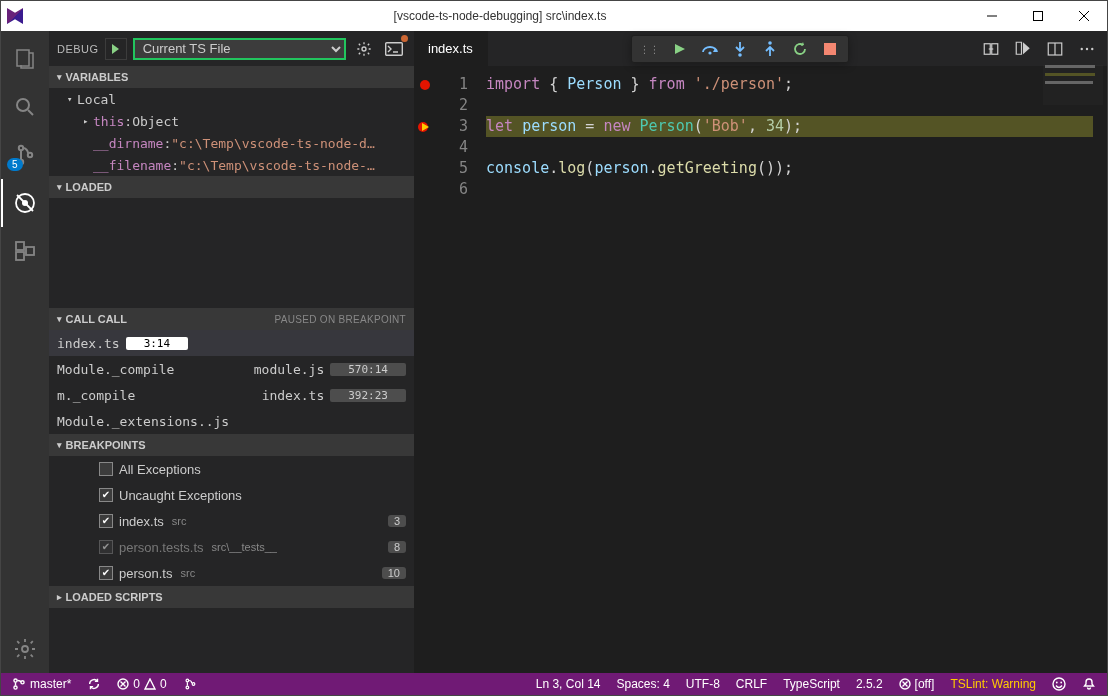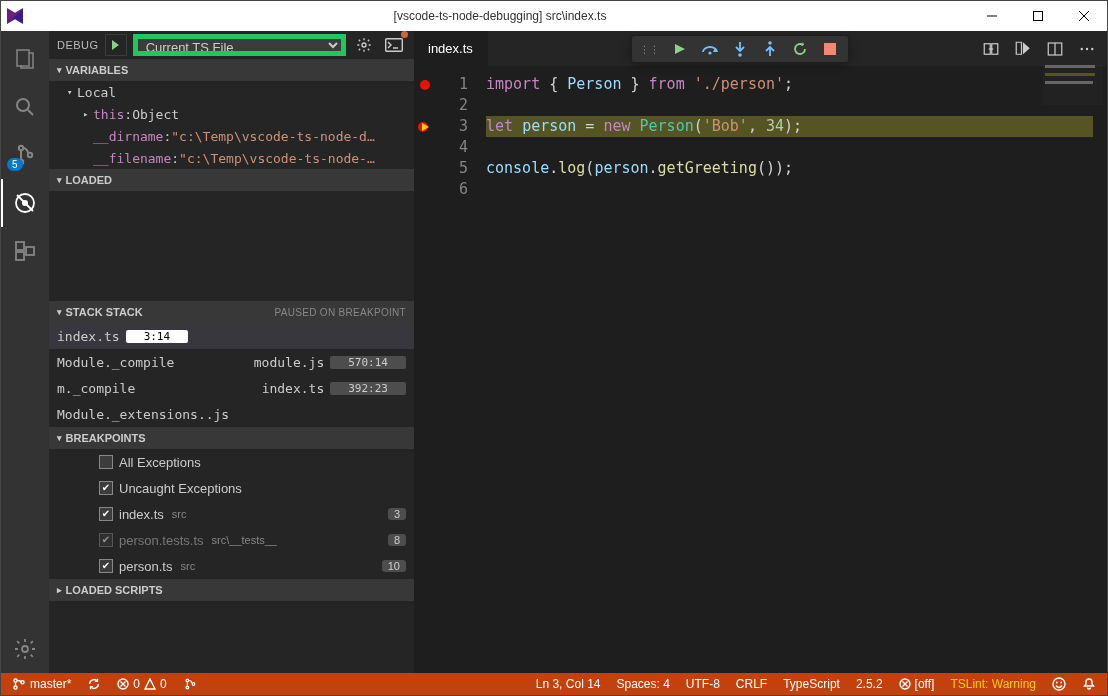--- a/index.html
+++ b/index.html
@@ -16,25 +16,25 @@
 
 .actbar { width: 48px; background: #333; display: flex; flex-direction: column; align-items: center; padding-top: 4px; }
 .actbtn { width: 48px; height: 48px; display: flex; align-items: center; justify-content: center; color: #858585; cursor: pointer; position: relative; }
 .actbtn.active { color: #fff; }
 .actbtn.active::before { content: ""; position: absolute; left: 0; top: 0; bottom: 0; width: 2px; background: #fff; }
 .actbtn svg { width: 24px; height: 24px; }
 .actbtn .badge { position: absolute; bottom: 8px; left: 6px; background: #007acc; color: #fff; border-radius: 20px; font-size: 10px; padding: 1px 5px; }
 .actbar .spacer { flex: 1; }
 
 .sidebar { width: 365px; background: #252526; display: flex; flex-direction: column; font-size: 13px; color: #ccc; }
-.sidehead { height: 28px; display: flex; align-items: center; padding: 0 8px; gap: 6px; }
+.sidehead { height: 35px; display: flex; align-items: center; padding: 0 8px; gap: 6px; }
 .sidehead .label { color: #bbb; font-size: 11px; letter-spacing: 0.5px; }
 .sidehead .startbtn { display:flex; align-items:center; justify-content:center; width:22px; height:22px; background:#252526; border:1px solid #3c3c3c;}
 .sidehead .startbtn .play { width:0;height:0;border-left:7px solid #89d185;border-top:5px solid transparent;border-bottom:5px solid transparent;}
-.sidehead select { flex: 1; background: #3c3c3c; border: 5px solid #22c55e; color: #ccc; height: 22px; font-size: 13px; padding: 0 4px; }
+.sidehead select { flex: 1; background: #3c3c3c; border: 2px solid #22c55e; color: #ccc; height: 22px; font-size: 13px; padding: 0 4px; }
 .sidehead .iconbtn { width: 24px; height: 24px; display:flex;align-items:center;justify-content:center;color:#ccc;cursor:pointer;}
 .section { }
 .secthead { height: 22px; background: #383838; display: flex; align-items: center; padding: 0 8px; font-size: 11px; font-weight: bold; color: #ccc; cursor: pointer; gap:4px; }
 .secthead .arr { font-size: 9px; }
 .secthead .right { margin-left: auto; font-size: 10px; font-weight: normal; color: #888; letter-spacing:0.3px;}
 .sectbody { }
 .treerow { height: 22px; display: flex; align-items: center; padding: 0 8px; font-family: Consolas, monospace; font-size: 13px; cursor: pointer; white-space: nowrap; overflow: hidden; }
 .ind1 { padding-left: 18px; }
 .ind2 { padding-left: 34px; }
 .treerow .arr { width: 10px; font-size: 9px; color:#ccc; }
@@ -78,21 +78,21 @@
 .tok-type { color:#4ec9b0; }
 .tok-id { color:#9cdcfe; }
 .tok-str { color:#ce9178; }
 .tok-num { color:#b5cea8; }
 .tok-fn { color:#dcdcaa; }
 .tok-punct { color:#d4d4d4; }
 .tok-obj { color:#9cdcfe;}
 .minimap { position:absolute; top:34px; right:4px; width:60px; height:40px; background:rgba(255,255,255,0.02); }
 .minimap .blk { position:absolute; background:#555; }
 
-.status { height: 22px; background: #c2410c; display:flex; align-items:center; padding:4px 8px; font-size:12px; color:#fff; gap:10px;}
+.status { height: 22px; background: #701a75; display:flex; align-items:center; padding:4px 8px; font-size:12px; color:#fff; gap:10px;}
 .status .sbtn { display:flex; align-items:center; gap:4px; cursor:pointer; padding:0 3px; height:22px;}
 .status .spacer { flex:1;}
 .status .warn { color:#ffcc00; font-weight:500;}
 </style>
 </head>
 <body>
 
 <div class="window">
 
   <div class="titlebar">
@@ -223,21 +223,21 @@
         <div class="secthead">
           <span class="arr">▾</span>
           <span>LOADED</span>
         </div>
         <div class="watcharea"></div>
       </div>
 
       <div class="section">
         <div class="secthead">
           <span class="arr">▾</span>
-          <span>STACK STACK</span>
+          <span>CALL CALL</span>
           <span class="right">PAUSED ON BREAKPOINT</span>
         </div>
         <div class="sectbody">
           <div class="stackrow sel">
             <span class="file">index.ts</span>
             <span class="pos">3:14</span>
           </div>
           <div class="stackrow">
             <span class="fn">Module._compile</span>
             <span class="file">module.js</span>

